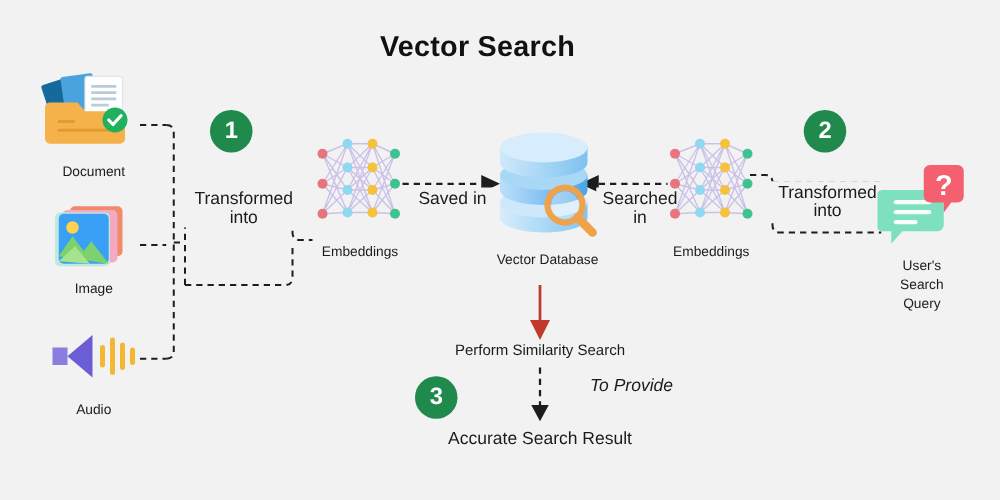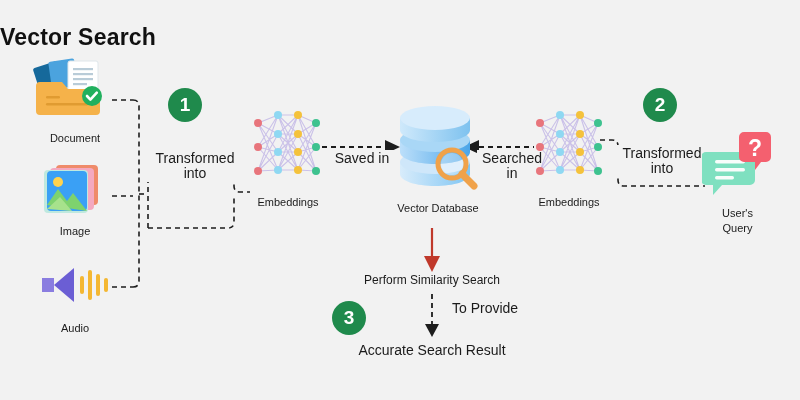--- a/index.html
+++ b/index.html
@@ -9,21 +9,21 @@
     font-family:"Liberation Sans","DejaVu Sans",sans-serif;
     overflow:hidden;
     position:relative;
     color:#1a1a1a;
   }
   .stage{position:absolute;left:0;top:0;width:800px;height:400px;}
   .abs{position:absolute;}
 
   
   #title{
-    left:0;top:24px;width:764px;
+    left:0;top:24px;width:764px;text-align:center;
     font-size:23px;font-weight:bold;letter-spacing:.2px;color:#111;
   }
 
   
   .cap{
     font-size:11px;color:#1b1b1b;text-align:center;line-height:15px;
     white-space:nowrap;
   }
   .cap.wrap{white-space:normal;}
 
@@ -273,22 +273,23 @@
         <rect x="13" y="30" width="30" height="3.4" rx="1.7"></rect>
         <rect x="13" y="38" width="30" height="3.4" rx="1.7"></rect>
         <rect x="13" y="46" width="19" height="3.4" rx="1.7"></rect>
       </g>
       <path d="M42 2 h22 a5 5 0 0 1 5 5 v20 a5 5 0 0 1 -5 5 h-5 l-6 8 v-8 h-11 a5 5 0 0 1 -5 -5 v-20 a5 5 0 0 1 5 -5 z" fill="#f4606f"></path>
       <text x="53" y="26" text-anchor="middle" font-family="Liberation Sans, sans-serif" font-size="23" font-weight="bold" fill="#ffffff">?</text>
     </svg>
   </div>
   <div class="abs cap wrap" style="left:690px;top:206px;width:95px;">
     <div>User's</div>
+    <div>Search</div>
     <div>Query</div>
   </div>
 
   <div class="abs cap" style="left:322px;top:273px;width:220px;font-size:12px;">Perform Similarity Search</div>
 
-  <div class="abs chip" style="left:448px;top:300px;width:78px;text-align:left;">To Provide</div>
+  <div class="abs chip" style="left:468px;top:300px;width:78px;text-align:left;font-style:italic;">To Provide</div>
 
   <div class="abs cap" style="left:322px;top:343px;width:220px;font-size:14px;">Accurate Search Result</div>
 
 </div>
 
 </body></html>

